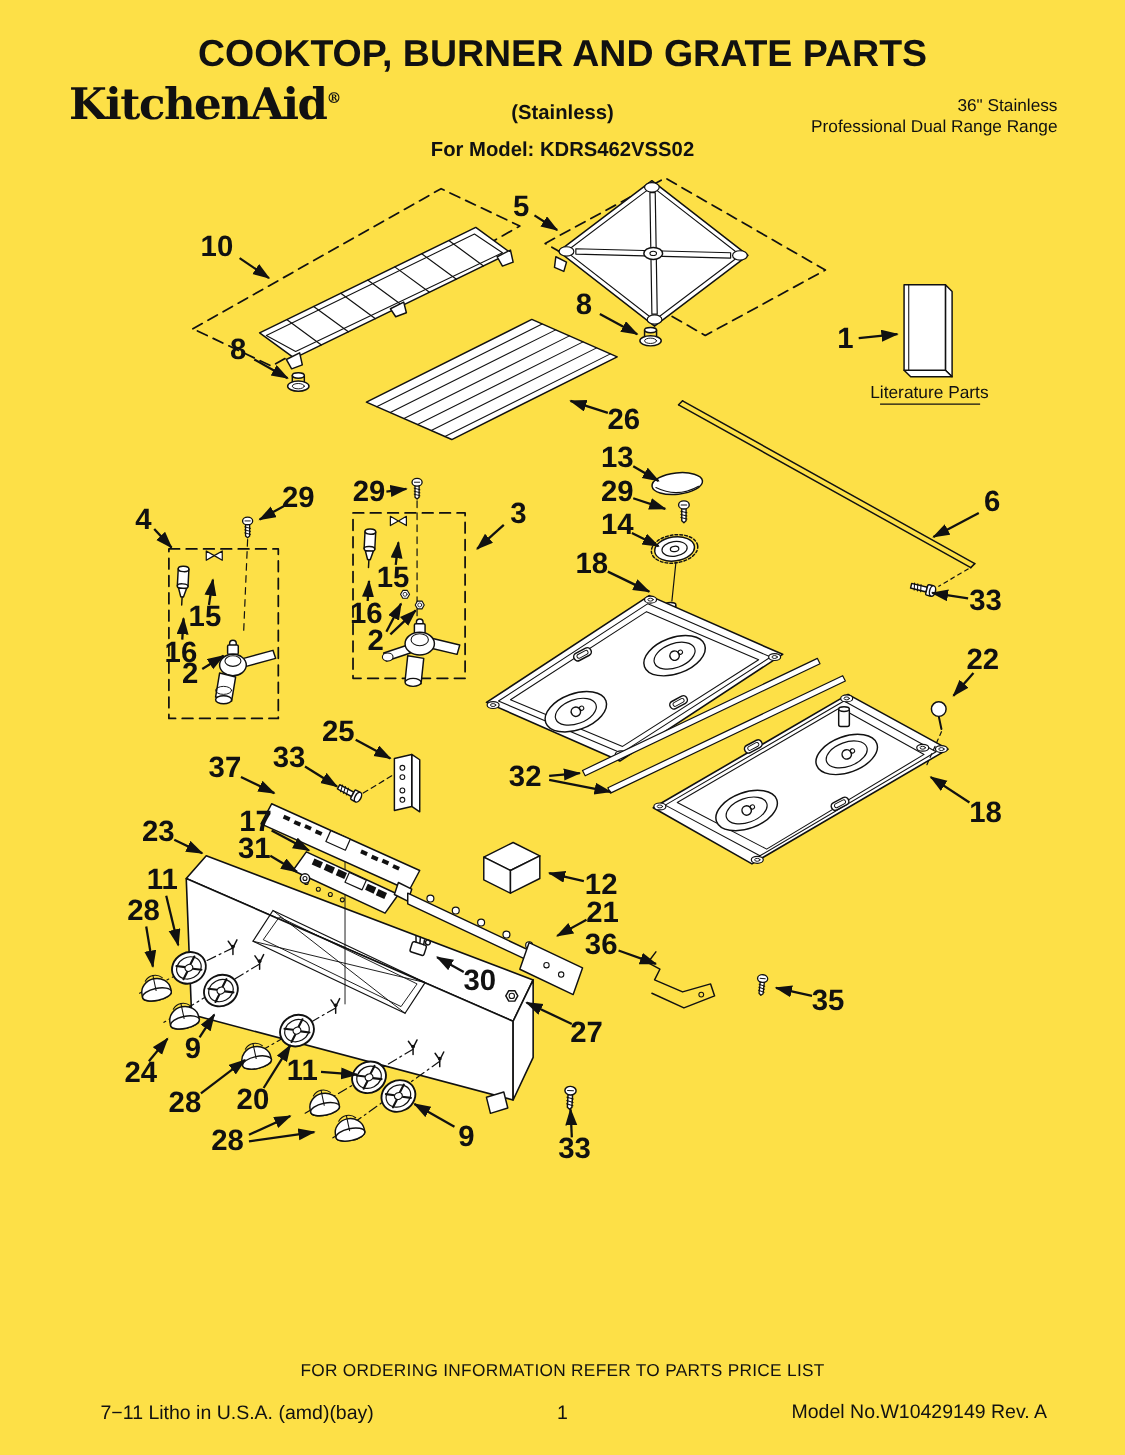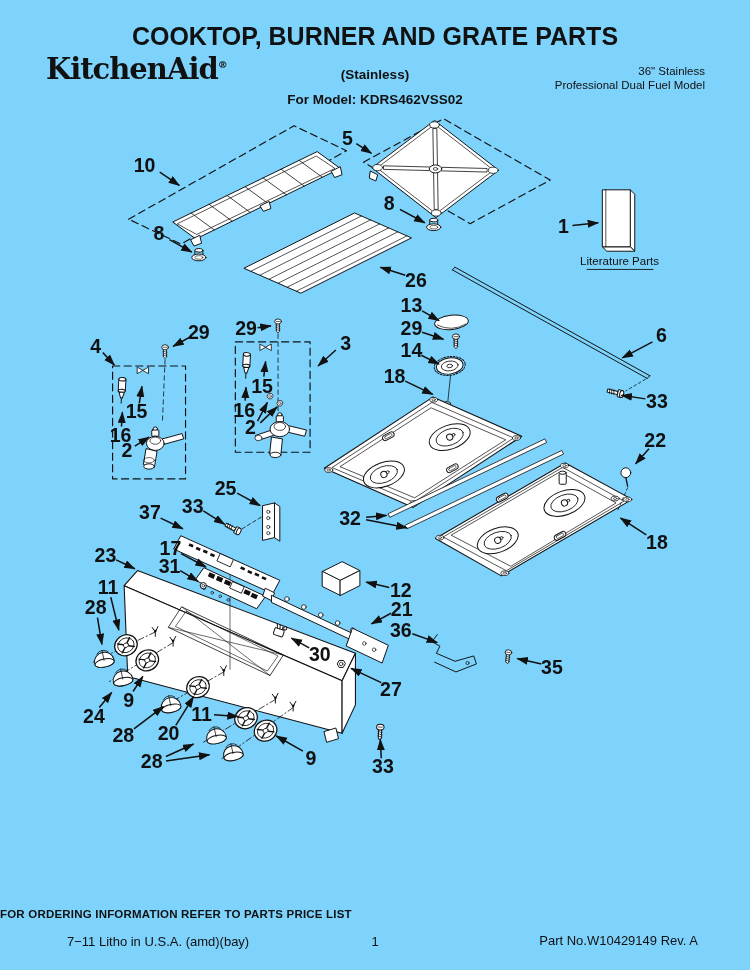--- a/index.html
+++ b/index.html
@@ -1,45 +1,45 @@
 <!DOCTYPE html>
 <html><head>
 <meta charset="utf-8">
 <style>
   html,body{margin:0;padding:0;background:#888;}
-  #page{position:relative;width:750px;height:970px;background:#7dd3fc;margin:0 auto;overflow:hidden;
+  #page{position:relative;width:750px;height:970px;background:#fde047;margin:0 auto;overflow:hidden;
         font-family:"Liberation Sans",sans-serif;color:#111;}
   .abs{position:absolute;}
   #title{top:22px;left:0;right:0;text-align:center;font-size:25px;font-weight:bold;letter-spacing:0px;}
   #model-line{top:52px;left:0;right:0;text-align:center;font-size:13.5px;font-weight:bold;margin-top:40px;}
   #finish-line{top:67px;left:0;right:0;text-align:center;font-size:13.5px;font-weight:bold;}
   #brand{top:52px;left:46px;font-family:"DejaVu Serif",serif;font-weight:bold;font-size:29px;letter-spacing:-1px;}
   #brand sup{font-size:10px;}
   #spec{top:64px;right:45px;text-align:right;font-size:11.5px;line-height:14px;}
-  #ordering{top:908px;left:0;right:0;text-align:left;font-size:11.5px;font-weight:bold;letter-spacing:0.2px;}
+  #ordering{top:908px;left:0;right:0;text-align:center;font-size:11.5px;font-weight:normal;letter-spacing:0.2px;}
   #litho{top:934px;left:67px;font-size:13px;}
   #pageno{top:934px;left:0;right:0;text-align:center;font-size:13px;}
   #partno{top:933px;right:52px;font-size:13px;}
   #diagram{position:absolute;top:100px;left:0;}
   .callout-text{font:bold 22px "Liberation Sans",sans-serif;fill:#111;text-anchor:middle;stroke:none;}
   .callout-arrow{stroke:#111;stroke-width:1.7;fill:none;}
   .lit-label{font:400 13px "Liberation Sans",sans-serif;fill:#111;text-anchor:middle;stroke:none;}
 </style>
 </head>
 <body>
 
 <div id="page">
 
   <div class="abs" id="title">COOKTOP, BURNER AND GRATE PARTS</div>
   <div class="abs" id="model-line">For Model: KDRS462VSS02</div>
   <div class="abs" id="finish-line">(Stainless)</div>
   <div class="abs" id="brand"><span>KitchenAid</span><sup>®</sup></div>
   <div class="abs" id="spec">
     <div>36" Stainless</div>
-    <div>Professional Dual Fuel Model</div>
+    <div>Professional Dual Range Range</div>
   </div>
 
   <svg id="diagram" width="750" height="805" viewBox="0 100 750 905">
     <defs>
       <marker id="arrowhead" markerUnits="userSpaceOnUse" markerWidth="14" markerHeight="10" refX="12" refY="4.5" orient="auto">
         <path d="M0,0 L13,4.5 L0,9 Z" fill="#111"></path>
       </marker>
       <g id="sym-grommet">
         <path d="M -4.5,-8 L -4.5,-2 M 4.5,-8 L 4.5,-2" stroke="#111"></path>
         <ellipse cx="0" cy="0" rx="8" ry="3.8" fill="#fff"></ellipse>
@@ -490,14 +490,14 @@
         <line x1="562" y1="734" x2="535" y2="728" class="callout-arrow" marker-end="url(#arrowhead)"></line>
         <text x="574" y="738" class="callout-text" dominant-baseline="central">35</text>
         <line x1="382" y1="840" x2="381" y2="819" class="callout-arrow" marker-end="url(#arrowhead)"></line>
         <text x="384" y="849" class="callout-text" dominant-baseline="central">33</text>
       </g>
   </svg>
 
   <div class="abs" id="ordering">FOR ORDERING INFORMATION REFER TO PARTS PRICE LIST</div>
   <div class="abs" id="litho">7−11 Litho in U.S.A. (amd)(bay)</div>
   <div class="abs" id="pageno">1</div>
-  <div class="abs" id="partno">Part No.W10429149 Rev. A</div>
+  <div class="abs" id="partno">Model No.W10429149 Rev. A</div>
 </div>
 
 </body></html>

